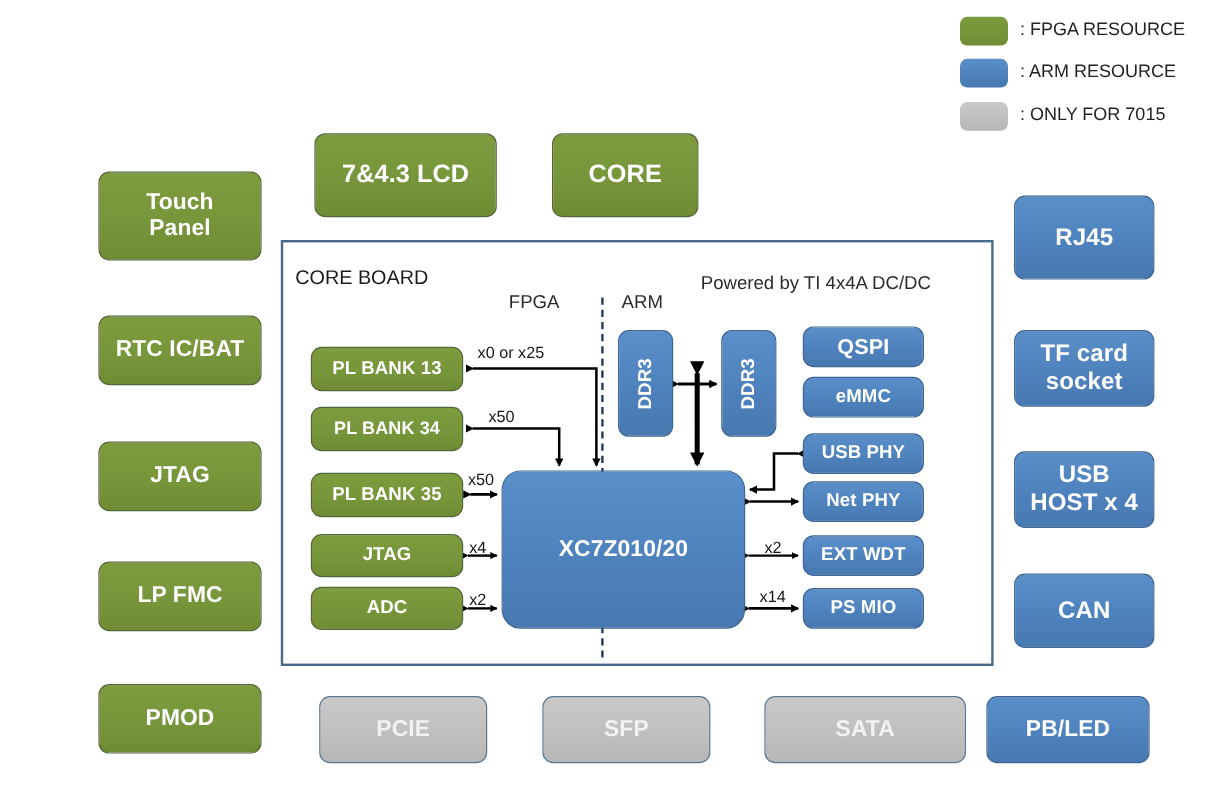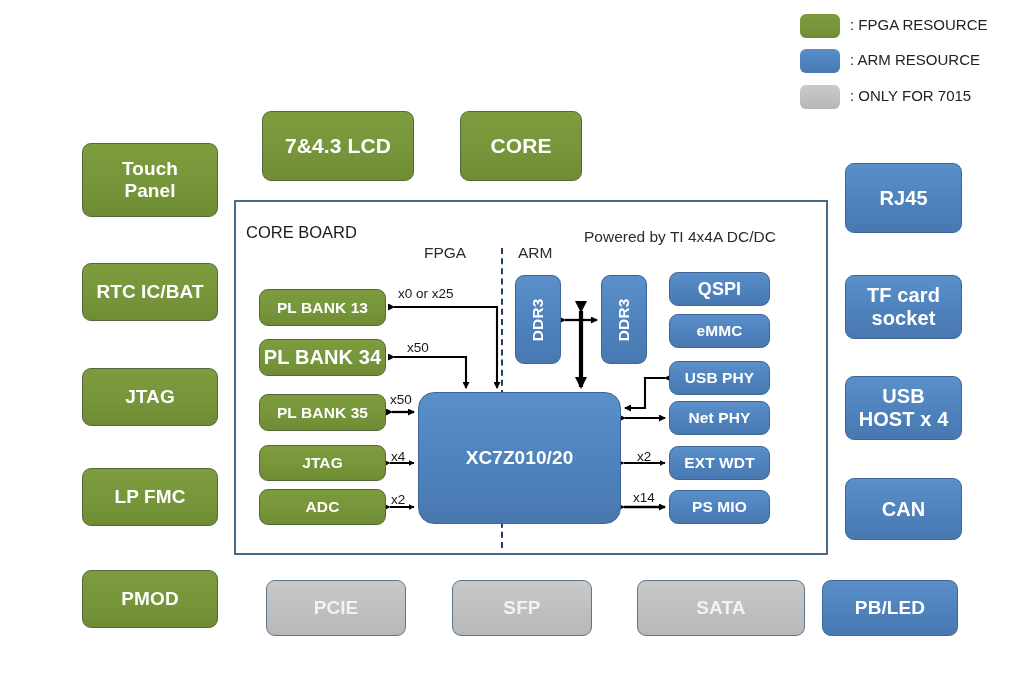--- a/index.html
+++ b/index.html
@@ -176,21 +176,21 @@
   </div>
 
   <div class="blk blue" style="left:822px;top:580px;width:136px;height:56px;font-size:19px;">
     <span>PB/LED</span>
   </div>
 
   <div class="blk green" style="left:259px;top:289px;width:127px;height:37px;font-size:15.5px;">
     <span>PL BANK 13</span>
   </div>
 
-  <div class="blk green" style="left:259px;top:339px;width:127px;height:37px;font-size:20px;">
+  <div class="blk green" style="left:259px;top:339px;width:127px;height:37px;font-size:15px;">
     <span>PL BANK 34</span>
   </div>
 
   <div class="blk green" style="left:259px;top:394px;width:127px;height:37px;font-size:15.5px;">
     <span>PL BANK 35</span>
   </div>
 
   <div class="blk green" style="left:259px;top:445px;width:127px;height:36px;font-size:15.5px;">
     <span>JTAG</span>
   </div>

